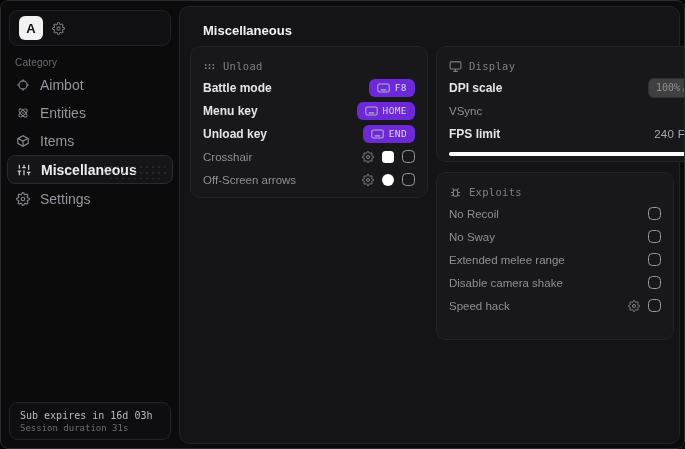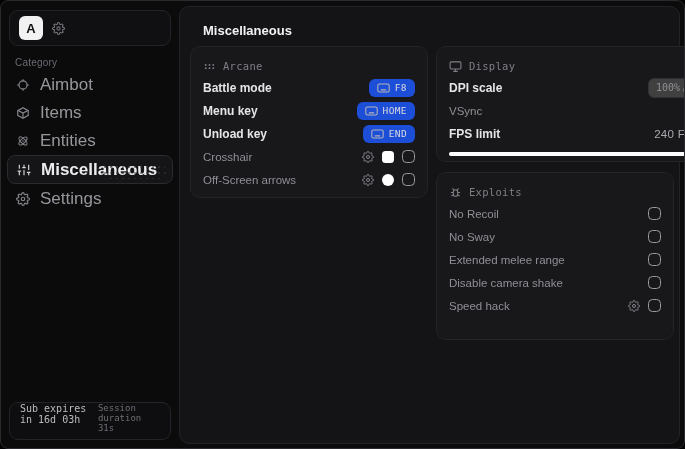--- a/index.html
+++ b/index.html
@@ -19,31 +19,31 @@
   .brand-name{font-size:11px;font-weight:700;color:#e9e9ec;}
   .brand-sub{font-size:9.5px;color:#8a8a90;margin-top:1px;}
   .brand-gear{color:#73737a;display:flex;}
 
   .category{position:absolute;left:14px;top:56px;font-size:10px;color:#6b6b72;letter-spacing:.2px;}
 
   .nav{position:absolute;left:6px;right:6px;top:70px;}
   .nav-item{position:relative;height:27px;display:flex;align-items:center;gap:10px;
             padding:0 9px;border-radius:8px;color:#96969c;cursor:pointer;margin-bottom:1px;}
   .nav-item .nv-icon{display:flex;color:#84848b;}
-  .nav-item .nv-label{font-size:17px;}
+  .nav-item .nv-label{font-size:14px;}
   .nav-item.active{background:#151518;border:1px solid #2a2a2f;color:#ececef;}
   .nav-item.active .nv-icon{color:#d5d5d9;}
   .nav-item.active .nv-label{font-weight:600;}
   .nav-item.active::after{content:"";position:absolute;right:6px;top:8px;bottom:4px;width:64px;
             background-image:radial-gradient(circle,#3a3a40 1px,transparent 1.2px);
             background-size:6px 6px;opacity:.5;border-radius:6px;}
 
   .sub-card{position:absolute;left:8px;right:8px;bottom:8px;height:38px;box-sizing:border-box;
             background:#0e0e10;border:1px solid #242428;border-radius:9px;
-            display:flex;justify-content:center;gap:2px;padding:0 10px;}
+            display:flex;flex-direction:column;justify-content:center;gap:2px;padding:0 10px;}
   .sub-line1{font-family:"DejaVu Sans Mono",monospace;font-size:10px;color:#bcbcc1;}
   .sub-line2{font-family:"DejaVu Sans Mono",monospace;font-size:9px;color:#6e6e75;}
 
   
   .main{position:absolute;left:178px;top:5px;right:4px;bottom:4px;background:#141416;
         border:1px solid #232327;border-radius:10px;box-sizing:border-box;}
   .main-title{position:absolute;left:23px;top:16px;font-size:13px;font-weight:700;color:#f2f2f4;}
 
   .panel{position:absolute;background:#18181b;border:1px solid #242428;border-radius:10px;
          box-sizing:border-box;padding:9px 12px 10px 12px;}
@@ -52,21 +52,21 @@
   .panel-exploits{left:256px;top:165px;width:238px;height:168px;}
 
   .p-header{display:flex;align-items:center;gap:7px;height:20px;color:#7f7f87;
             font-family:"DejaVu Sans Mono",monospace;font-size:10.5px;letter-spacing:.3px;}
   .row{display:flex;align-items:center;justify-content:space-between;height:23px;}
   .row-label{font-size:12px;font-weight:600;color:#e5e5e8;}
   .row-label.dim{font-size:11.5px;font-weight:400;color:#8f8f96;}
   .ctrl{display:flex;align-items:center;gap:8px;}
 
   .kbd-badge{display:flex;align-items:center;gap:5px;height:18px;padding:0 8px;
-             background:#1d4ed8;border-radius:6px;color:#d9d9dd;cursor:pointer;
+             background:#6d28d9;border-radius:6px;color:#d9d9dd;cursor:pointer;
              font-family:"DejaVu Sans Mono",monospace;font-size:9.5px;letter-spacing:.4px;}
   .kbd-badge .kb-icon{display:flex;color:#b3b3b9;}
 
   .checkbox{width:13px;height:13px;box-sizing:border-box;border:1.5px solid #9a9aa1;
             border-radius:4.5px;background:transparent;cursor:pointer;flex:0 0 auto;}
   .swatch{width:12px;height:12px;background:#fff;cursor:pointer;flex:0 0 auto;}
   .swatch.square{border-radius:3.5px;}
   .swatch.round{border-radius:50%;}
   .mini-gear{display:flex;color:#85858c;cursor:pointer;}
 
@@ -109,37 +109,37 @@
               <line x1="12" y1="2" x2="12" y2="6"></line>
               <line x1="12" y1="18" x2="12" y2="22"></line>
               <line x1="2" y1="12" x2="6" y2="12"></line>
               <line x1="18" y1="12" x2="22" y2="12"></line>
             </svg>
         </span>
         <span class="nv-label">Aimbot</span>
       </div>
       <div class="nav-item">
         <span class="nv-icon">
+          <svg width="14" height="14" viewBox="0 0 24 24" fill="none" stroke="currentColor" stroke-width="1.8">
+              <circle cx="12" cy="12" r="1.4" fill="currentColor" stroke="none"></circle>
+              <ellipse cx="12" cy="12" rx="9" ry="3.8" transform="rotate(45 12 12)"></ellipse>
+              <ellipse cx="12" cy="12" rx="9" ry="3.8" transform="rotate(-45 12 12)"></ellipse>
+            </svg>
+        </span>
+        <span class="nv-label">Entities</span>
+      </div>
+      <div class="nav-item">
+        <span class="nv-icon">
           <svg width="14" height="14" viewBox="0 0 24 24" fill="none" stroke="currentColor" stroke-width="2">
               <path d="M21 16V8l-9-5-9 5v8l9 5 9-5z"></path>
               <path d="M3.3 7.5 12 12l8.7-4.5"></path>
               <line x1="12" y1="12" x2="12" y2="21"></line>
             </svg>
         </span>
         <span class="nv-label">Items</span>
-      </div>
-      <div class="nav-item">
-        <span class="nv-icon">
-          <svg width="14" height="14" viewBox="0 0 24 24" fill="none" stroke="currentColor" stroke-width="1.8">
-              <circle cx="12" cy="12" r="1.4" fill="currentColor" stroke="none"></circle>
-              <ellipse cx="12" cy="12" rx="9" ry="3.8" transform="rotate(45 12 12)"></ellipse>
-              <ellipse cx="12" cy="12" rx="9" ry="3.8" transform="rotate(-45 12 12)"></ellipse>
-            </svg>
-        </span>
-        <span class="nv-label">Entities</span>
       </div>
       <div class="nav-item active">
         <span class="nv-icon">
           <svg width="14" height="14" viewBox="0 0 24 24" fill="none" stroke="currentColor" stroke-width="2">
               <line x1="4" y1="21" x2="4" y2="14"></line>
               <line x1="4" y1="10" x2="4" y2="3"></line>
               <line x1="12" y1="21" x2="12" y2="12"></line>
               <line x1="12" y1="8" x2="12" y2="3"></line>
               <line x1="20" y1="21" x2="20" y2="16"></line>
               <line x1="20" y1="12" x2="20" y2="3"></line>
@@ -175,21 +175,21 @@
         <span>
           <svg width="13" height="13" viewBox="0 0 24 24" fill="currentColor">
               <circle cx="5" cy="9" r="1.7"></circle>
               <circle cx="12" cy="9" r="1.7"></circle>
               <circle cx="19" cy="9" r="1.7"></circle>
               <circle cx="5" cy="15" r="1.7"></circle>
               <circle cx="12" cy="15" r="1.7"></circle>
               <circle cx="19" cy="15" r="1.7"></circle>
             </svg>
         </span>
-        <span>Arcane</span>
+        <span>Unload</span>
       </div>
 
       <div class="row">
         <span class="row-label">Battle mode</span>
         <span class="kbd-badge">
           <span class="kb-icon">
             <svg width="13" height="10" viewBox="0 0 24 18" fill="none" stroke="currentColor" stroke-width="2">
                 <rect x="1.5" y="1.5" width="21" height="15" rx="3"></rect>
                 <line x1="7" y1="12.5" x2="17" y2="12.5"></line>
               </svg>

